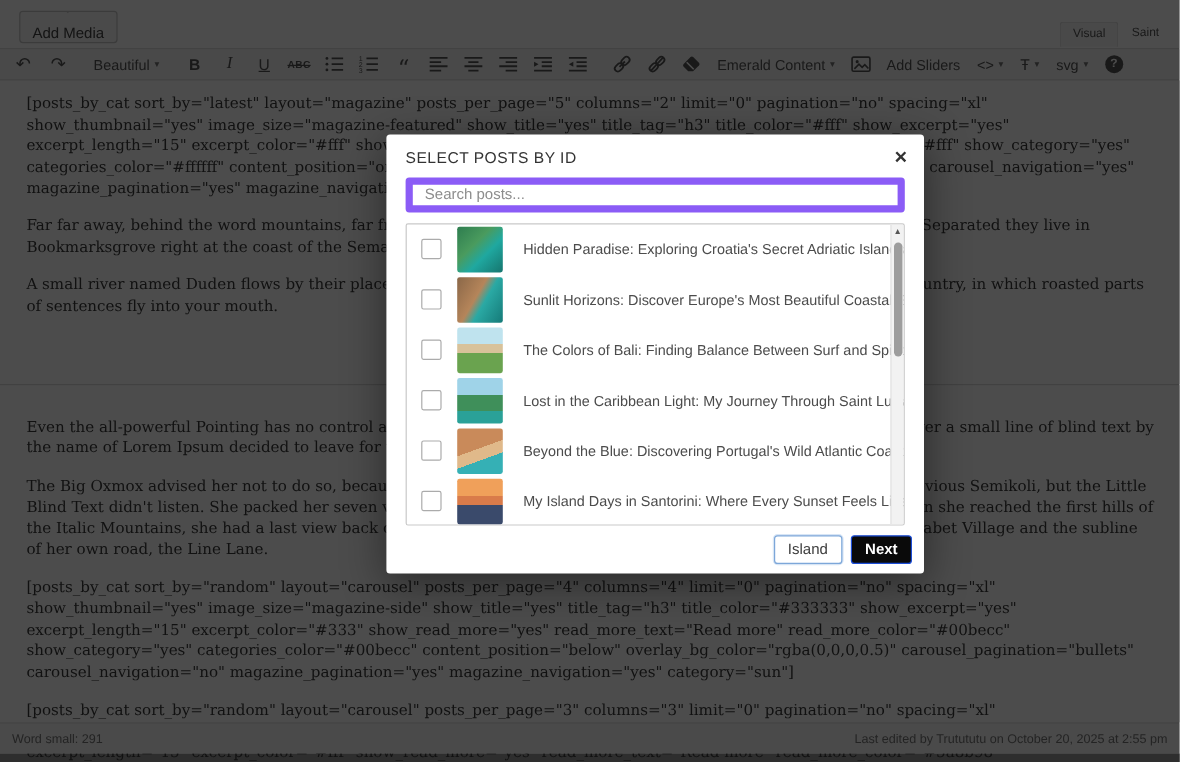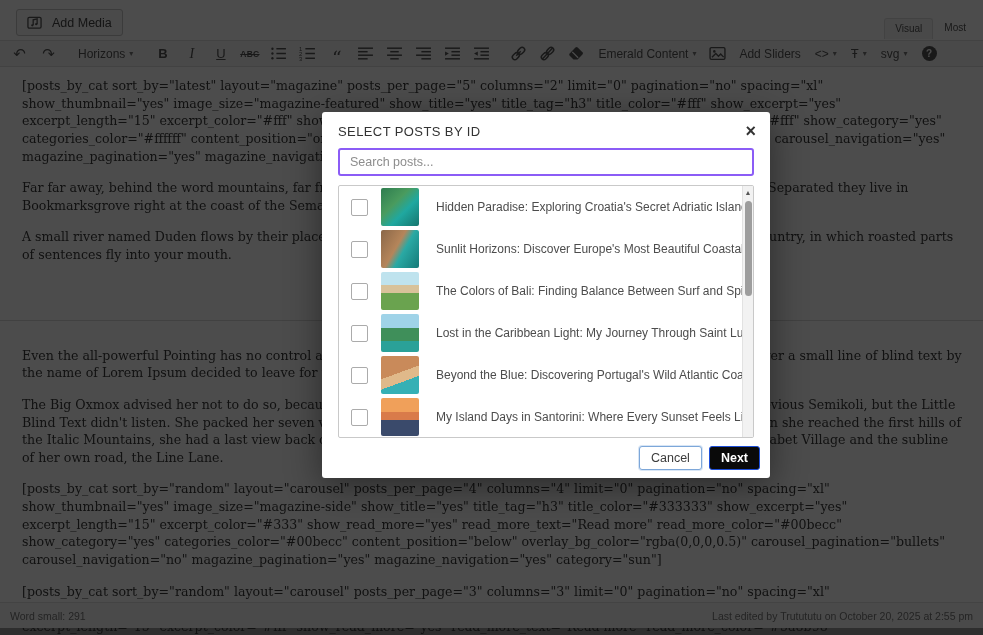--- a/index.html
+++ b/index.html
@@ -5,21 +5,21 @@
   * { box-sizing: border-box; margin: 0; padding: 0; }
   html,body { width: 983px; height: 635px; overflow: hidden; }
   body { font-family: "Liberation Sans", sans-serif; background: #9a9a9a; }
   .stage { position: relative; width: 983px; height: 635px; overflow: hidden; }
 
   
   .editor { position: absolute; top: 0; left: 0; right: 0; bottom: 7px; background: #fff; }
   .editor-top { position: relative; height: 40px; background: #fff; }
   .add-media-btn { position: absolute; top: 9px; left: 16px; display: flex; align-items: center; gap: 10px;
     background: #f7f7f7; border: 1px solid #c5c5c5; border-radius: 3px; height: 27px; padding: 0 10px;
-    font-family: "Liberation Sans", sans-serif; font-size: 12.5px; color: #444; cursor: pointer; }
+    font-family: "Liberation Sans", sans-serif; font-size: 12.5px; color: #444; cursor: pointer; flex-direction: column; }
   .add-media-btn svg { width: 15px; height: 15px; }
   .tabs { position: absolute; right: 6px; top: 17px; display: flex; align-items: flex-end; }
   .tab { font-size: 10px; color: #555; padding: 4px 10px 5px; border: 1px solid transparent; border-bottom: none; cursor: pointer; }
   .tab.active { background: #f5f5f5; border-color: #dedede; border-radius: 3px 3px 0 0; position: relative; top: 1px; }
 
   .toolbar { height: 27px; background: #f5f5f5; border-top: 1px solid #dedede; border-bottom: 1px solid #dedede;
     display: flex; align-items: center; padding: 0 6px; gap: 2px; }
   .tb { display: flex; align-items: center; justify-content: center; min-width: 27px; height: 24px;
     background: transparent; border: none; color: #555; cursor: pointer; font-family: "Liberation Sans", sans-serif; }
   .tb .g { font-size: 15px; line-height: 1; color: #555; }
@@ -46,21 +46,21 @@
     padding: 0 10px; font-size: 10.5px; color: #777; }
 
   
   .overlay { position: absolute; inset: 0; background: rgba(0,0,0,0.70); }
   .modal { position: absolute; left: 322px; top: 112px; width: 448px; height: 366px; background: #fff;
     border-radius: 3px; box-shadow: 0 8px 36px rgba(0,0,0,0.45); display: flex; flex-direction: column;
     font-family: "Liberation Sans", sans-serif; }
   .m-head { display: flex; align-items: center; justify-content: space-between; padding: 10px 14px 6px 16px; }
   .m-title { font-size: 13px; font-weight: normal; letter-spacing: 0.4px; color: #333; }
   .m-close { border: none; background: none; font-size: 18px; font-weight: bold; color: #333; cursor: pointer; line-height: 1; }
-  .m-search { margin: 2px 16px 0; height: 30px; border: 2px solid #8b5cf6; border-radius: 3px; padding: 0 10px;
+  .m-search { margin: 2px 16px 0; height: 30px; border: 6px solid #8b5cf6; border-radius: 3px; padding: 0 10px;
     font-size: 12.5px; color: #333; font-family: "Liberation Sans", sans-serif; outline: none; }
   .m-search::placeholder { color: #8d8d8d; }
   .m-list { position: relative; margin: 9px 16px 0; height: 270px; border: 1px solid #c9c9c9; border-radius: 2px;
     overflow: hidden; background: #fff; }
   .post-row { display: flex; align-items: center; height: 42px; padding-left: 12px; }
   .cb { width: 17px; height: 17px; border: 1px solid #ababab; border-radius: 2px; background: #fff; flex: 0 0 auto; cursor: pointer; }
   .thumb { width: 38px; height: 38px; border-radius: 2px; margin-left: 13px; flex: 0 0 auto; }
   .ptitle { margin-left: 17px; font-size: 12px; color: #4c4c4c; white-space: nowrap; overflow: hidden; }
   .sbar { position: absolute; top: 0; right: 0; width: 11px; height: 100%; background: #f2f2f2; border-left: 1px solid #e2e2e2; }
   .sarrow { display: block; text-align: center; font-size: 7px; color: #555; padding-top: 3px; }
@@ -83,33 +83,33 @@
         <svg viewBox="0 0 16 16" fill="none" stroke="#555" stroke-width="1.4">
           <rect x="1" y="2.5" width="14" height="11.5" rx="1.5"></rect>
           <path d="M6.6 11 V5.2 l4.2-1 v5.6"></path>
           <circle cx="5.6" cy="11" r="1.2" fill="#555" stroke="none"></circle>
           <circle cx="9.8" cy="9.8" r="1.2" fill="#555" stroke="none"></circle>
         </svg>
         <span>Add Media</span>
       </button>
       <div class="tabs">
         <div class="tab active">Visual</div>
-        <div class="tab">Most</div>
+        <div class="tab">Saint</div>
       </div>
     </div>
 
     <div class="toolbar">
       <button class="tb">
           <span class="g">↶</span>
         </button>
       <button class="tb">
           <span class="g">↷</span>
         </button>
       <div class="tb txt dd">
-        <span>Horizons</span>
+        <span>Beautiful</span>
         <span class="caret">▾</span>
       </div>
       <button class="tb b-bold">B</button>
       <button class="tb b-italic">I</button>
       <button class="tb b-under">U</button>
       <button class="tb b-strike">ABC</button>
       <button class="tb">
         <svg viewBox="0 0 16 16" stroke="#555" stroke-width="1.4">
           <circle cx="2.3" cy="3.5" r="1.1" fill="#555" stroke="none"></circle>
             <line x1="6" y1="3.5" x2="15" y2="3.5"></line>
@@ -296,18 +296,18 @@
     <span class="ptitle">My Island Days in Santorini: Where Every Sunset Feels Like Forever</span>
   </div>
 
 </div>
       <div class="sbar">
         <span class="sarrow">▲</span>
         <div class="sthumb"></div>
       </div>
     </div>
     <div class="m-foot">
-      <button class="btn btn-cancel">Cancel</button>
+      <button class="btn btn-cancel">Island</button>
       <button class="btn btn-next">Next</button>
     </div>
   </div>
 
 </div>
 
 </body></html>

